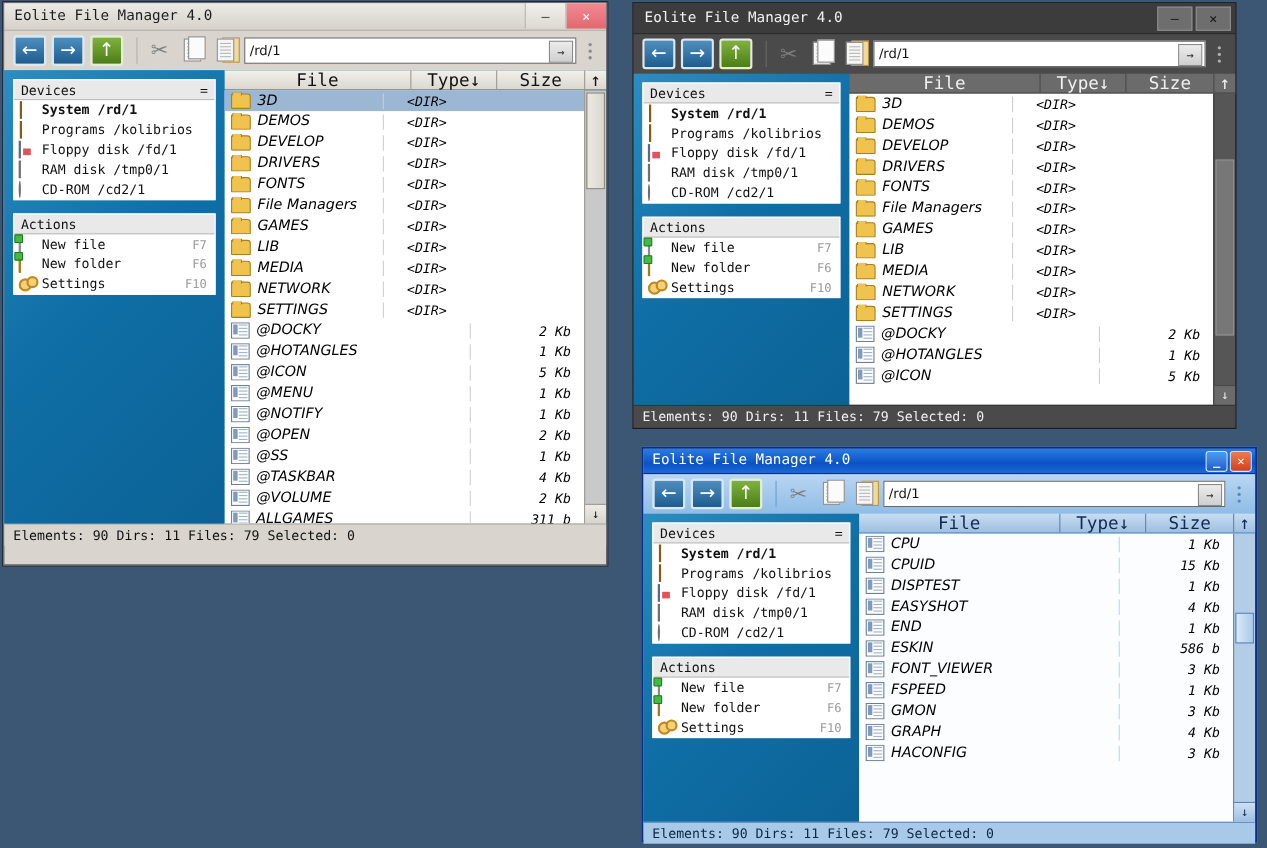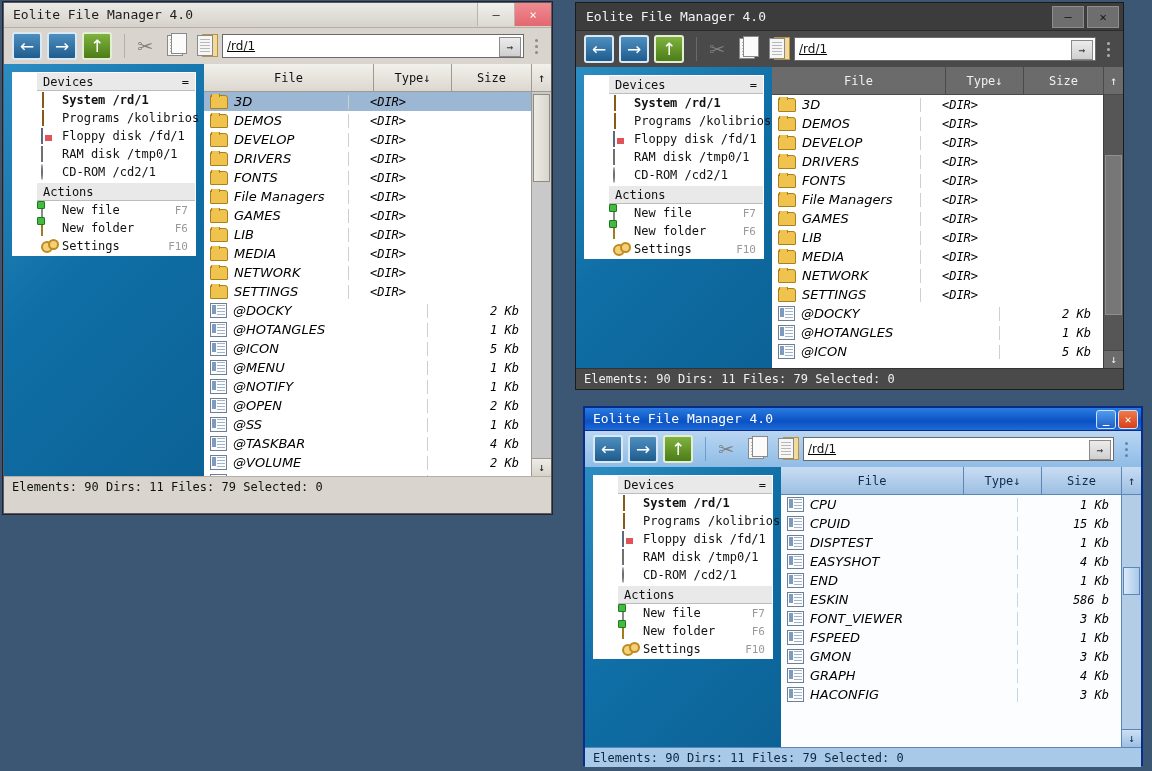--- a/index.html
+++ b/index.html
@@ -67,39 +67,39 @@
   .paper{position:absolute;left:5px;top:3px;width:14px;height:19px;background:#f6f6f6;
       border:1px solid #8a8a8a;}
   .paper::after{content:"";position:absolute;left:2px;top:3px;right:2px;height:1px;
       box-shadow:0 0 0 0 #aaa,0 3px 0 0 #b8b8b8,0 6px 0 0 #b8b8b8,0 9px 0 0 #b8b8b8,0 12px 0 0 #b8b8b8;
       background:#b8b8b8;}
   .paper2{position:absolute;left:9px;top:1px;width:14px;height:19px;background:#fbfbfb;
       border:1px solid #8a8a8a;}
   .clip{position:absolute;left:10px;top:2px;width:14px;height:21px;background:#f3d99a;
       border:1px solid #b79442;}
   .addr{flex:1;height:24px;background:#fff;border:1px solid #6b6b6b;display:flex;
-      align-items:center;box-sizing:border-box;padding:0 4px;position:relative;text-decoration:underline;}
+      align-items:center;box-sizing:border-box;padding:0 4px;position:relative;}
   .addr .path{font-size:12px;color:#111;font-family:"DejaVu Sans",sans-serif;}
   .addrgo{position:absolute;right:2px;top:2px;width:20px;height:18px;
       background:linear-gradient(#ececec,#cfcfcf);border:1px solid #8a8a8a;
       display:flex;align-items:center;justify-content:center;font-size:11px;color:#333;}
   .dots{width:14px;display:flex;flex-direction:column;align-items:center;gap:3px;margin-left:5px;}
   .dots i{width:3px;height:3px;border-radius:50%;background:#8a8a8a;display:block;}
   .w2 .dots i{background:#b0b0b0;}
   .w3 .dots i{background:#5a86b8;}
 
   
   .body{display:flex;box-sizing:border-box;}
   .w1 .body{background:#1573a8;padding:0;}
   .sidebar{box-sizing:border-box;padding:8px;position:relative;}
   .w1 .sidebar{width:200px;background:linear-gradient(135deg,#2b8dc2 0%,#0f6fa6 45%,#0c6296 100%);}
   .w2 .sidebar{width:196px;background:linear-gradient(135deg,#2b8dc2 0%,#0f6fa6 45%,#0c6296 100%);}
   .w3 .sidebar{width:196px;background:linear-gradient(135deg,#2b8dc2 0%,#0f6fa6 45%,#0c6296 100%);}
 
-  .panel{background:#fff;border:1px solid #ffffff;padding-left:24px;}
+  .panel{background:#fff;border:1px solid #ffffff;margin-bottom:12px;}
   .panel .phead{background:#e9e9e9;border-bottom:1px solid #bdbdbd;height:17px;
       display:flex;align-items:center;justify-content:space-between;padding:0 6px;
       font-size:12px;color:#111;}
   .panel .prow{height:18px;display:flex;align-items:center;padding:0 4px;font-size:12px;color:#111;
       white-space:nowrap;}
   .panel .prow .ic{width:16px;height:14px;margin-right:5px;flex:0 0 16px;position:relative;}
   .panel .prow .lbl{flex:1;}
   .panel .prow .key{color:#9a9a9a;font-size:11px;padding-right:3px;}
   .bold{font-weight:bold;}
 
@@ -120,21 +120,21 @@
   .ic-nfo::after{content:"";position:absolute;right:-3px;top:-4px;width:6px;height:6px;
       background:#43bb43;border:1px solid #1f7a1f;border-radius:1px;}
   .ic-set{width:14px;height:12px;position:relative;margin-top:1px;}
   .ic-set::before{content:"";position:absolute;left:0;top:2px;width:8px;height:8px;border-radius:50%;
       border:2px solid #c28a1e;background:#f3d07a;}
   .ic-set::after{content:"";position:absolute;left:7px;top:0px;width:7px;height:7px;border-radius:50%;
       border:2px solid #c28a1e;background:#f3d07a;}
 
   
   .filelist{flex:1;display:flex;flex-direction:column;box-sizing:border-box;min-width:0;}
-  .cols{display:flex;height:28px;box-sizing:border-box;font-size:12px;}
+  .cols{display:flex;height:18px;box-sizing:border-box;font-size:16px;}
   .w1 .cols{background:linear-gradient(#f2f0eb,#dcd8d0);border-bottom:1px solid #9e9a92;color:#111;}
   .w2 .cols{background:#6b6b6b;border-bottom:1px solid #4a4a4a;color:#f0f0f0;}
   .w3 .cols{background:linear-gradient(#c9ddf2,#9dbfe2);border-bottom:1px solid #5b86b6;color:#102a50;}
   .cols .c{display:flex;align-items:center;justify-content:center;box-sizing:border-box;}
   .c-file{flex:1;min-width:0;}
   .c-type{width:78px;}
   .c-size{width:80px;}
   .c-sb{width:20px;}
   .w1 .cols .c-type,.w1 .cols .c-size,.w1 .cols .c-sb{border-left:1px solid #9e9a92;}
   .w2 .cols .c-type,.w2 .cols .c-size,.w2 .cols .c-sb{border-left:1px solid #4a4a4a;}

